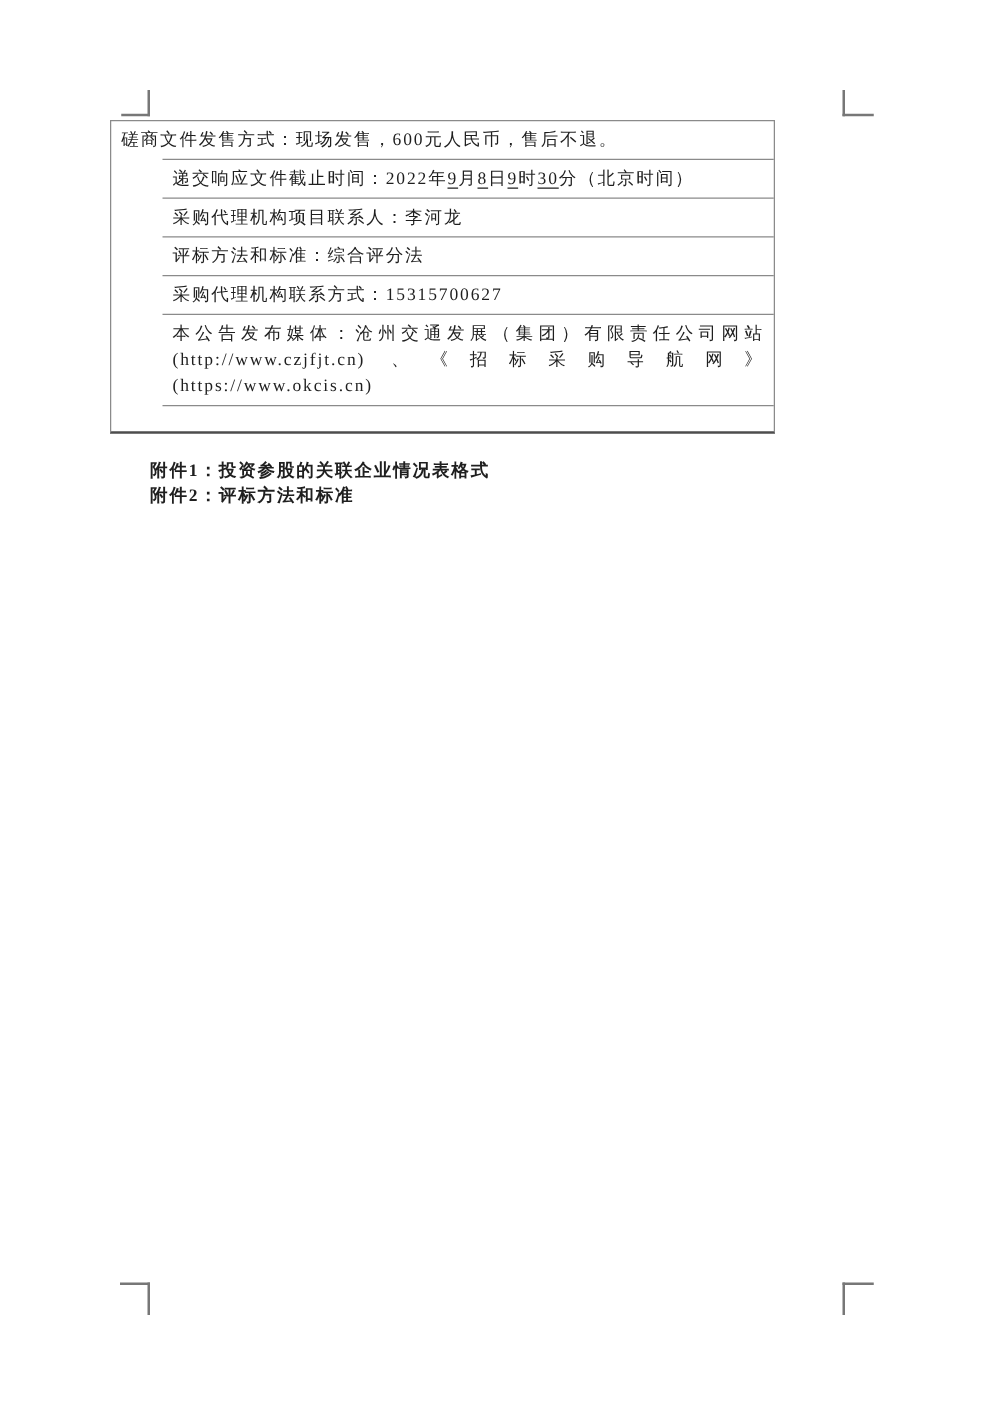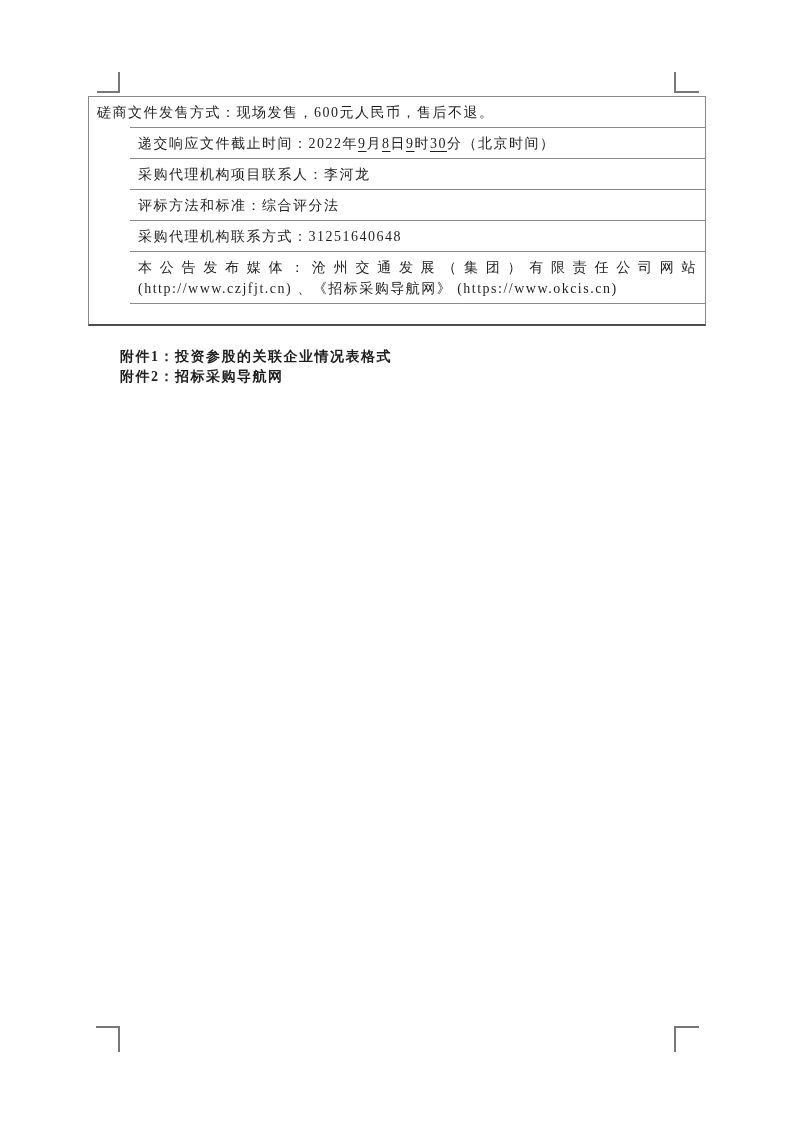--- a/index.html
+++ b/index.html
@@ -30,21 +30,21 @@
 
   .content {
     position: absolute;
     left: 0;
     top: 96px;
     width: 794px;
   }
 
   .doc-table {
     margin-left: 88px;
-    width: 618px;
+    width: 532px;
     border: 1px solid var(--border);
     border-bottom: 2px solid var(--border-dark);
     background: #ffffff;
   }
   .row {
     padding: 5px 8px 4px 8px;
     min-height: 30px;
     font-size: 14px;
     line-height: 21px;
     letter-spacing: 1.5px;
@@ -79,24 +79,24 @@
       <div class="row">
         <p><span>递交响应文件截止时间：2022年</span><span class="u">9</span><span>月</span><span class="u">8</span><span>日</span><span class="u">9</span><span>时</span><span class="u">30</span><span>分（北京时间）</span></p>
       </div>
       <div class="row">
         <p><span>采购代理机构项目联系人：李河龙</span></p>
       </div>
       <div class="row">
         <p><span>评标方法和标准：综合评分法</span></p>
       </div>
       <div class="row">
-        <p><span>采购代理机构联系方式：31251640648</span></p>
+        <p><span>采购代理机构联系方式：15315700627</span></p>
       </div>
       <div class="row">
         <p><span>本公告发布媒体：沧州交通发展（集团）有限责任公司网站 (http://www.czjfjt.cn) 、《招标采购导航网》 (https://www.okcis.cn)</span></p>
       </div>
       <div class="row row-empty"></div>
     </div>
   <div class="attachments">
     <div>附件1：投资参股的关联企业情况表格式</div>
-    <div>附件2：招标采购导航网</div>
+    <div>附件2：评标方法和标准</div>
   </div>
 </div>
 
 </body></html>

